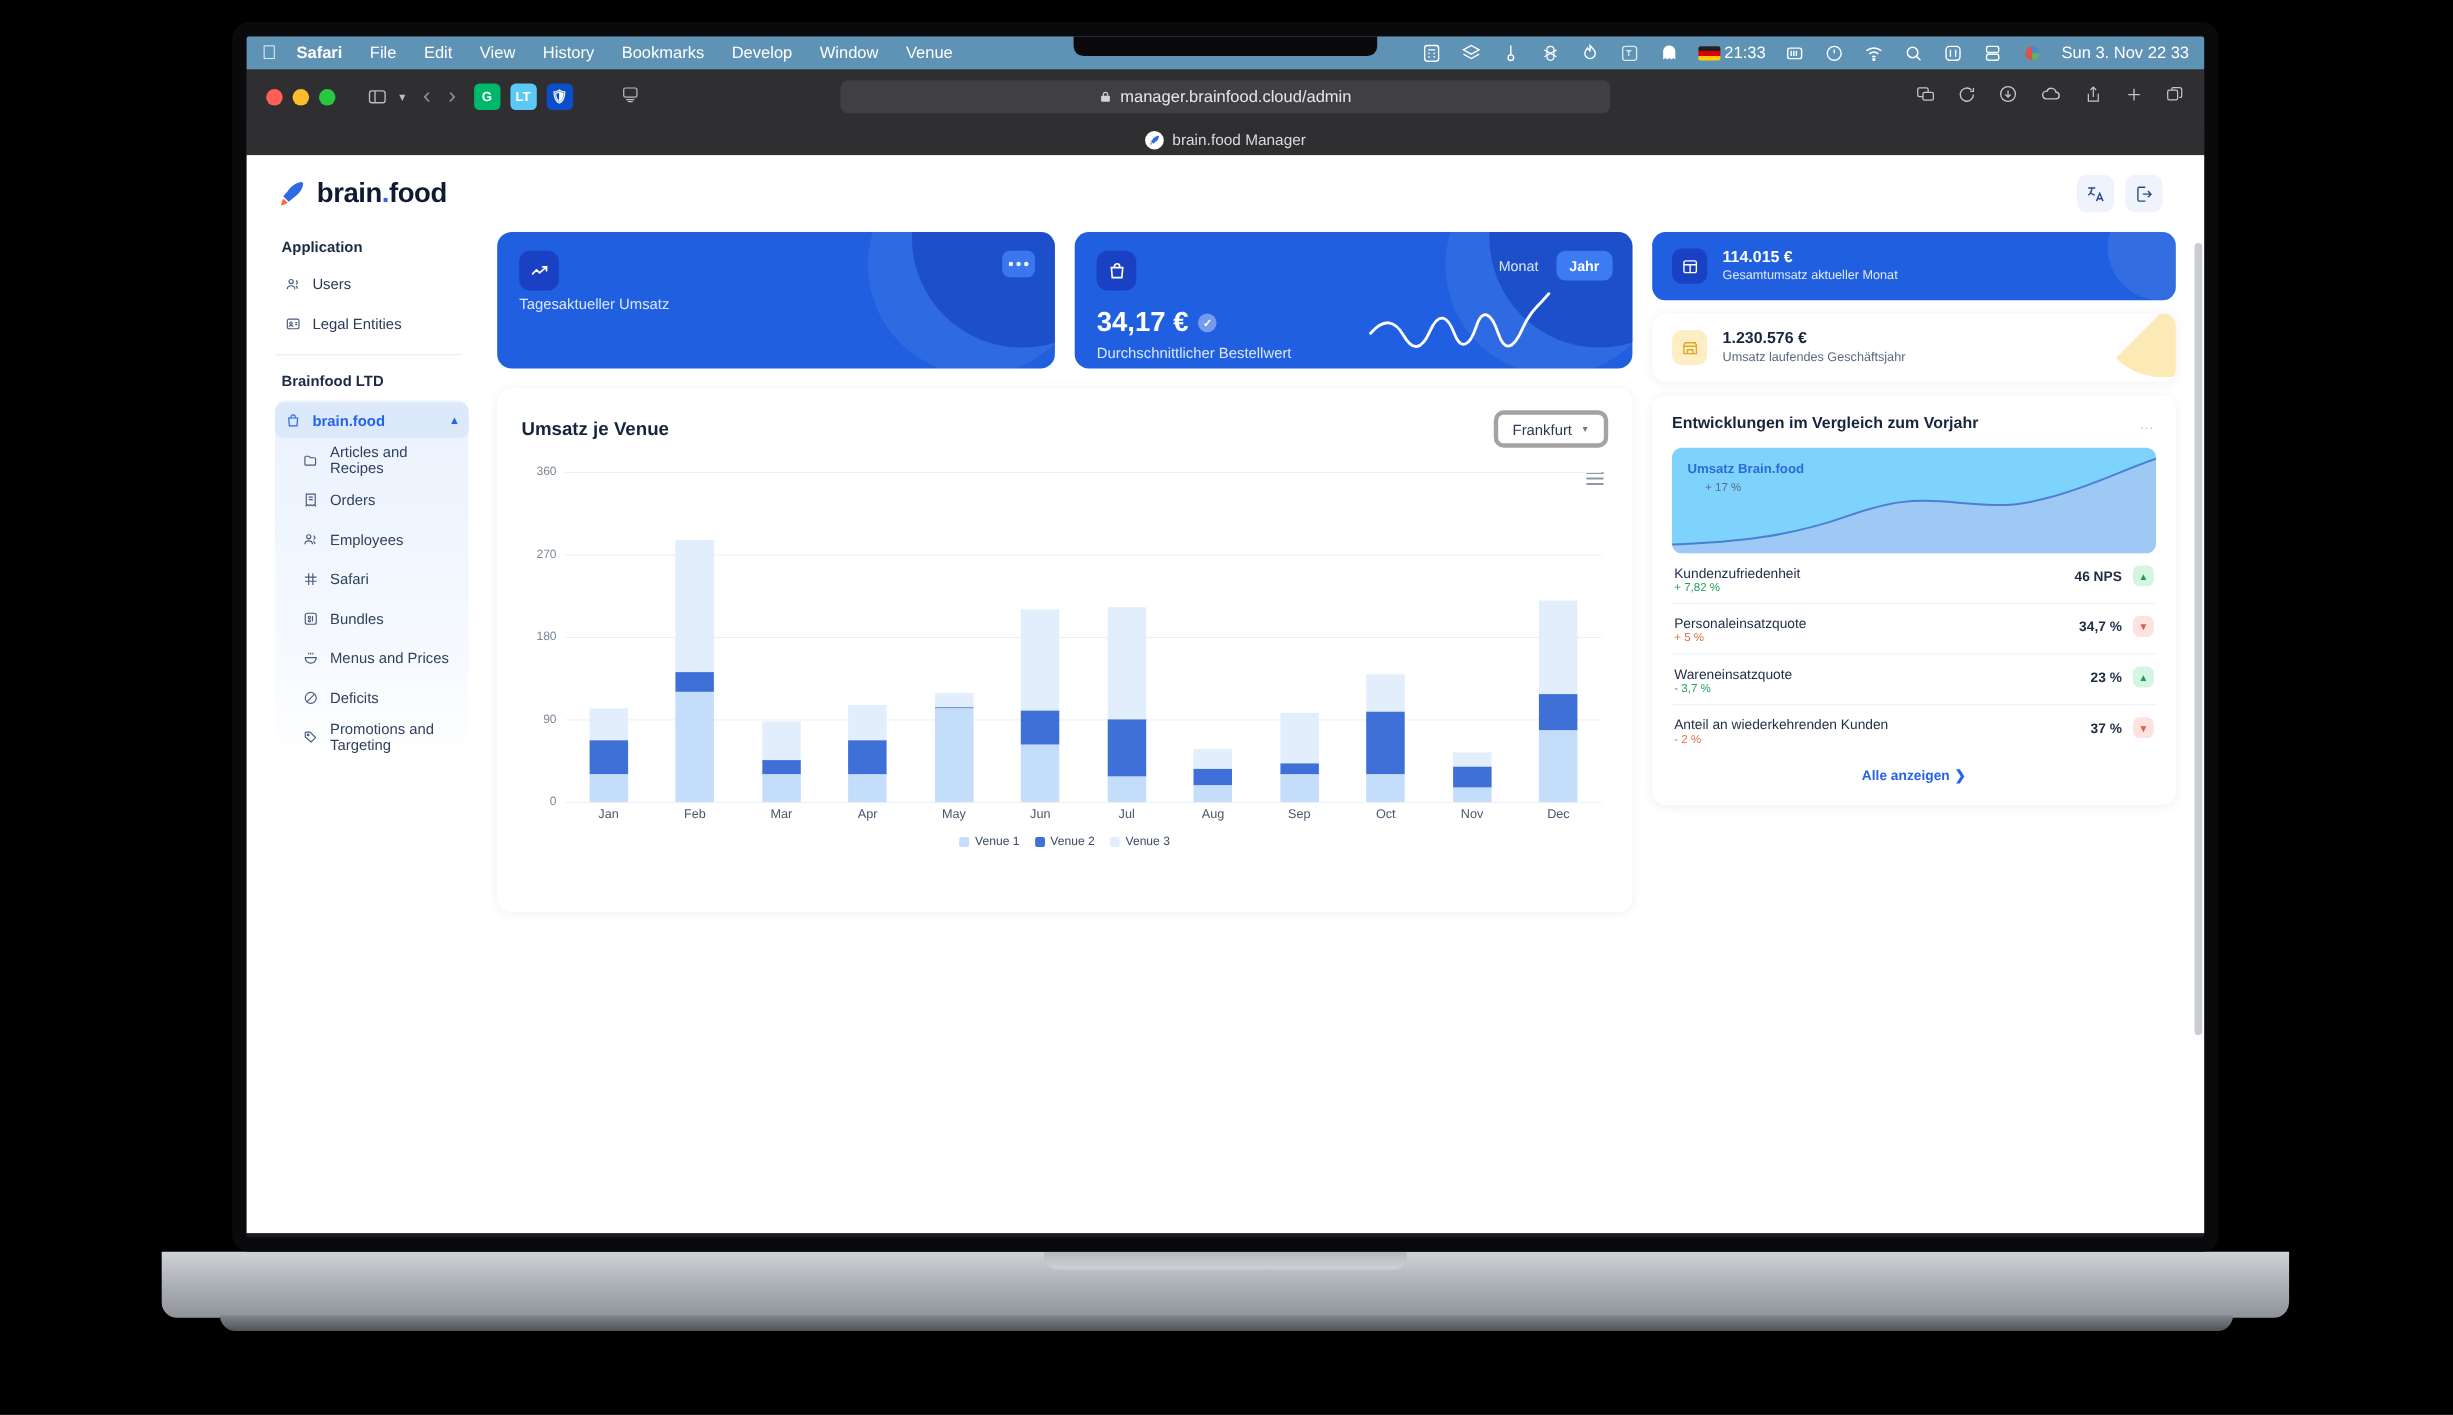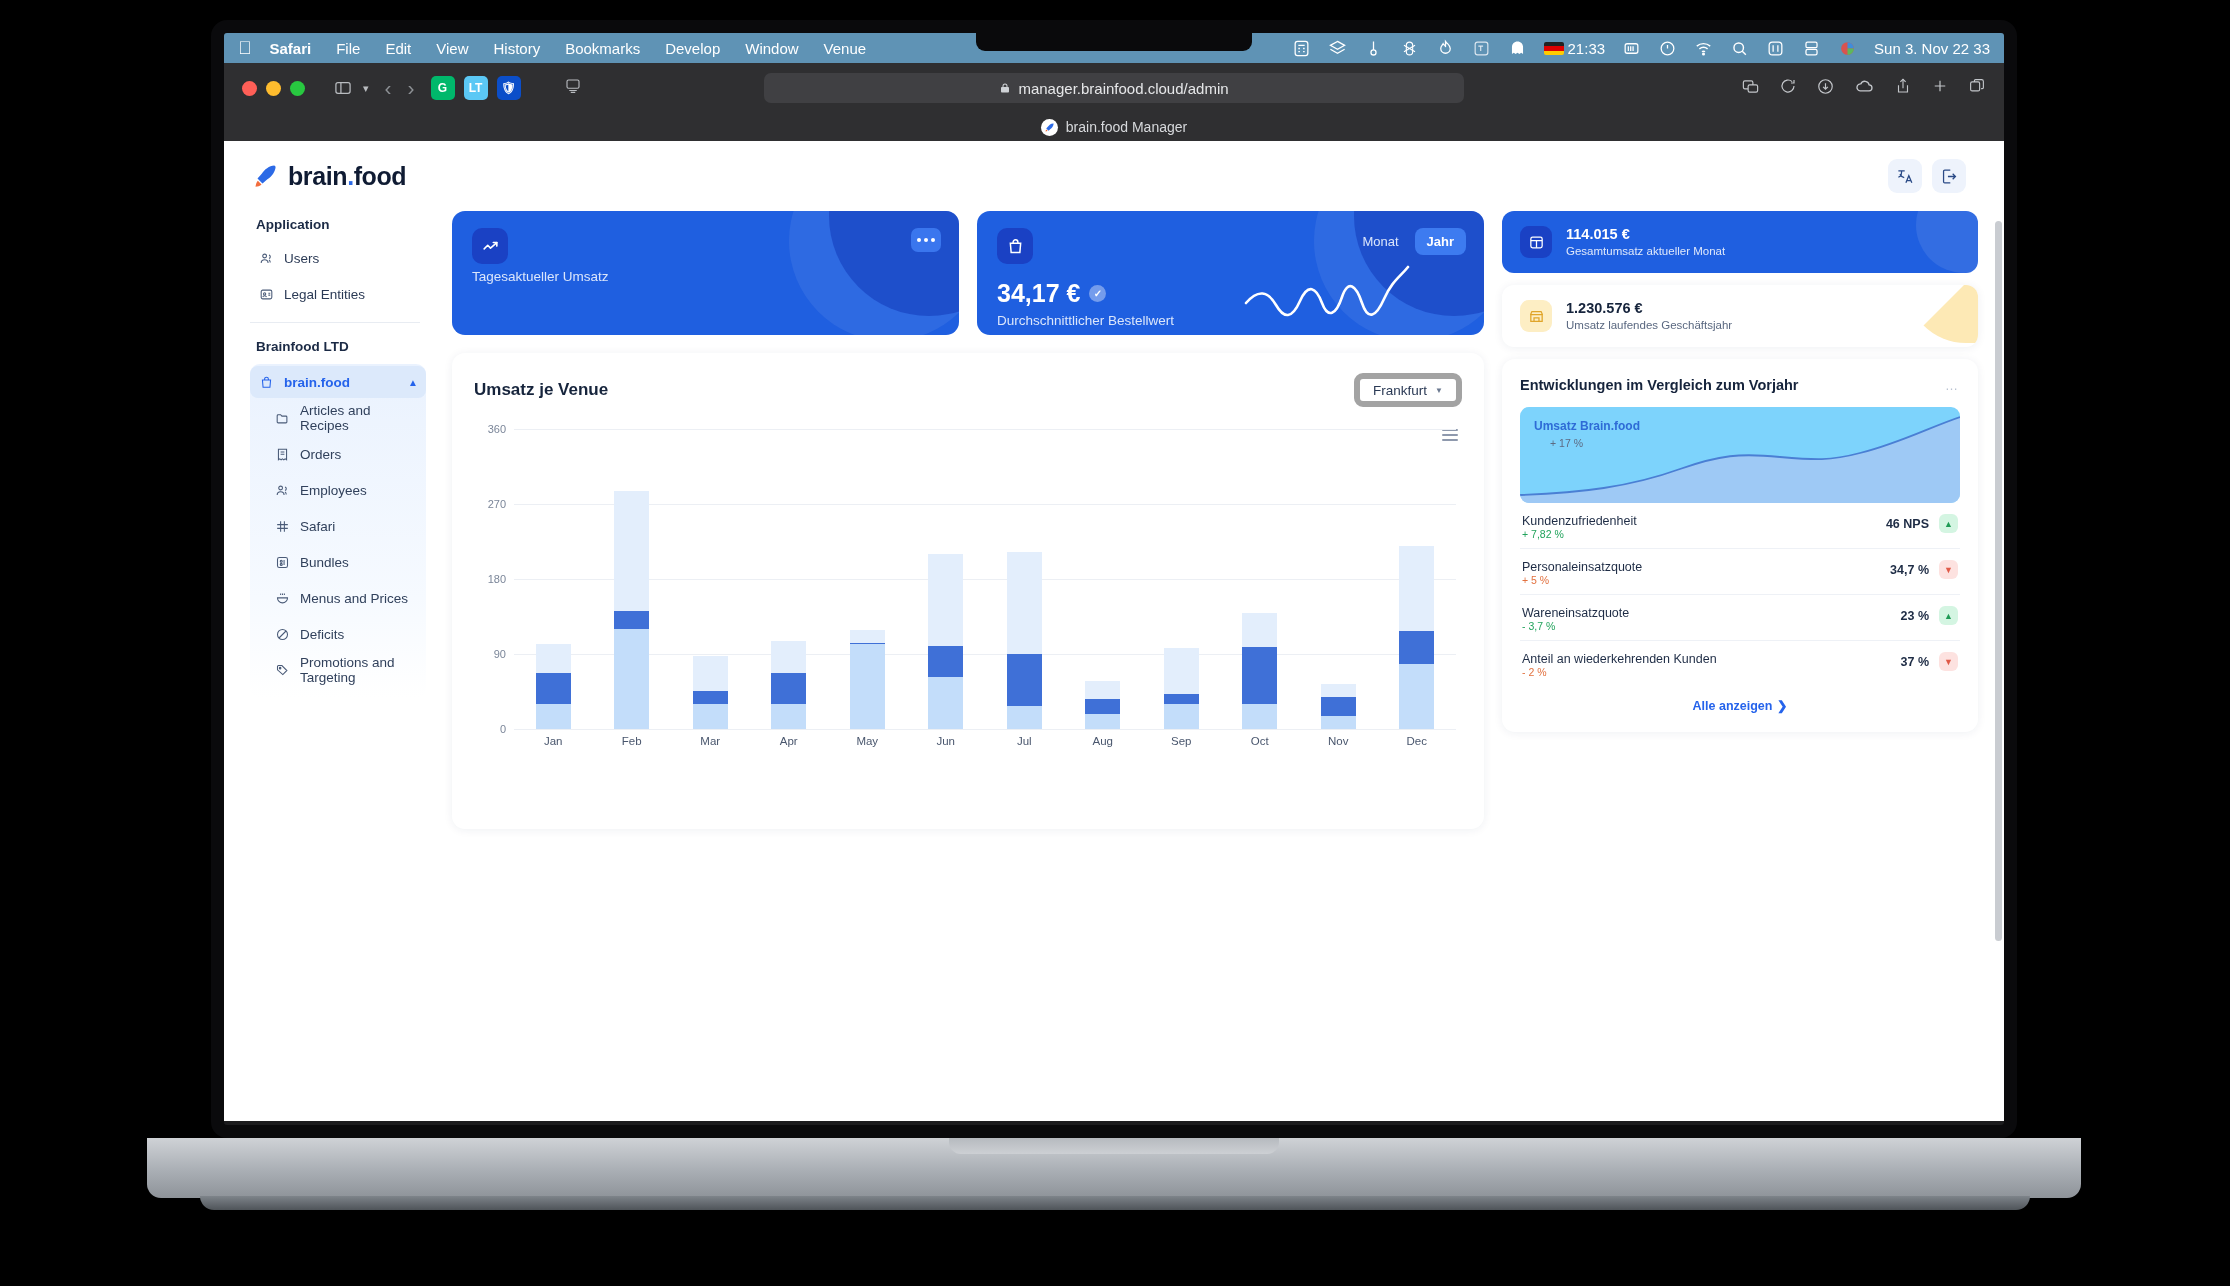--- a/index.html
+++ b/index.html
@@ -169,21 +169,21 @@
   }
   .dots-btn i { width:4px;height:4px;border-radius:50%;background:#fff;display:block;}
   .spark { position:absolute; right:10px; bottom:14px; z-index:2; }
 
   
   .panel { background:#fff; border-radius:13px; box-shadow:0 1px 10px rgba(20,40,80,.07); }
   .chart-panel { margin-top:18px; padding:20px 22px 16px 22px; height:476px; position:relative;}
   .chart-head { display:flex; align-items:center; }
   .chart-title { font-size:17px; font-weight:700; color:#16243c; }
   .venue-select {
-    margin-left:auto; border:6px solid #a3a3a3; border-radius:9px; height:34px;
+    margin-left:auto; border:4px solid #a3a3a3; border-radius:9px; height:34px;
     display:flex; align-items:center; gap:8px; padding:0 13px; font-size:13.5px; color:#2b3a55;
   }
   .hamburger { position:absolute; right:26px; top:76px; display:flex; flex-direction:column; gap:3px;}
   .hamburger i{ display:block;width:16px;height:2px;background:#8e99ad;border-radius:1px;}
 
   .plot { position:relative; margin-top:22px; height:330px; }
   .ylabels { position:absolute; left:0; top:0; width:38px; height:300px; }
   .ylabel { position:absolute; right:6px; transform:translateY(-50%); font-size:11px; color:#7b8699;}
   .grid { position:absolute; left:40px; right:6px; top:0; height:300px;}
   .gline { position:absolute; left:0; right:0; height:1px; background:#eceff4;}
@@ -721,20 +721,34 @@
                       <span>Apr</span>
                       <span>May</span>
                       <span>Jun</span>
                       <span>Jul</span>
                       <span>Aug</span>
                       <span>Sep</span>
                       <span>Oct</span>
                       <span>Nov</span>
                       <span>Dec</span>
                     </div>
+                  <div class="legend">
+                      <span class="li">
+                        <span class="sw" style="background: rgb(195, 221, 250);"></span>
+                        <span>Venue 1</span>
+                      </span>
+                      <span class="li">
+                        <span class="sw" style="background: rgb(63, 112, 215);"></span>
+                        <span>Venue 2</span>
+                      </span>
+                      <span class="li">
+                        <span class="sw" style="background: rgb(227, 238, 252);"></span>
+                        <span>Venue 3</span>
+                      </span>
+                    </div>
                 </div>
               </div>
             </div>
 
             <div class="col-right">
 
               <div class="minicard blue">
                 <span class="corner-blue"></span>
                 <span class="mc-ic">
                   <svg width="17" height="17" viewBox="0 0 24 24" fill="none" stroke="#fff" stroke-width="1.8">

